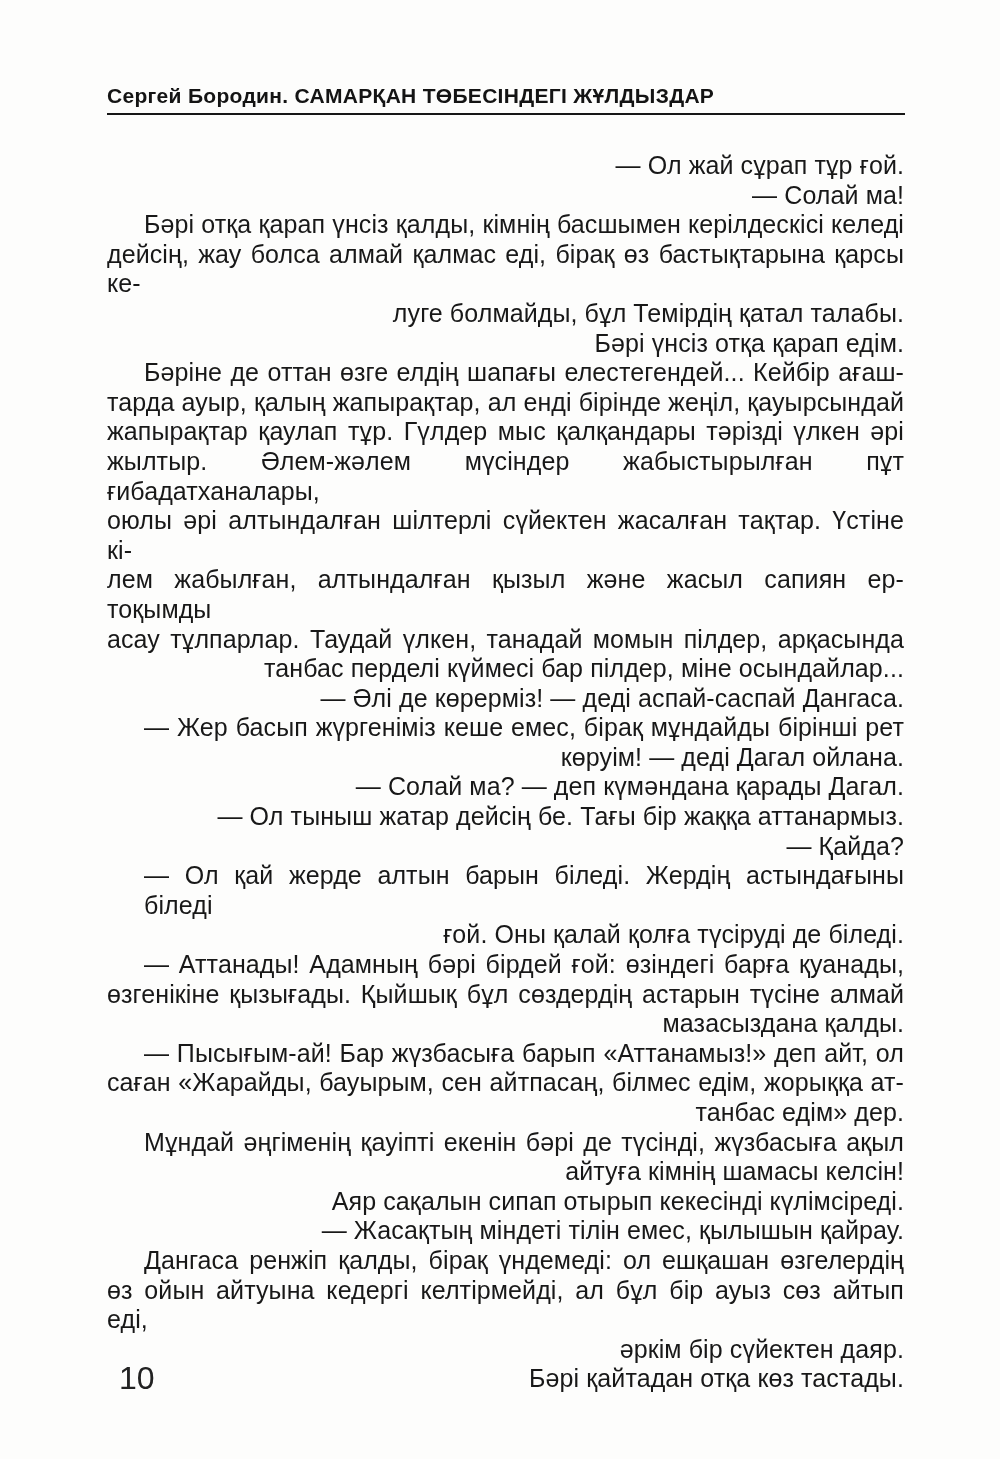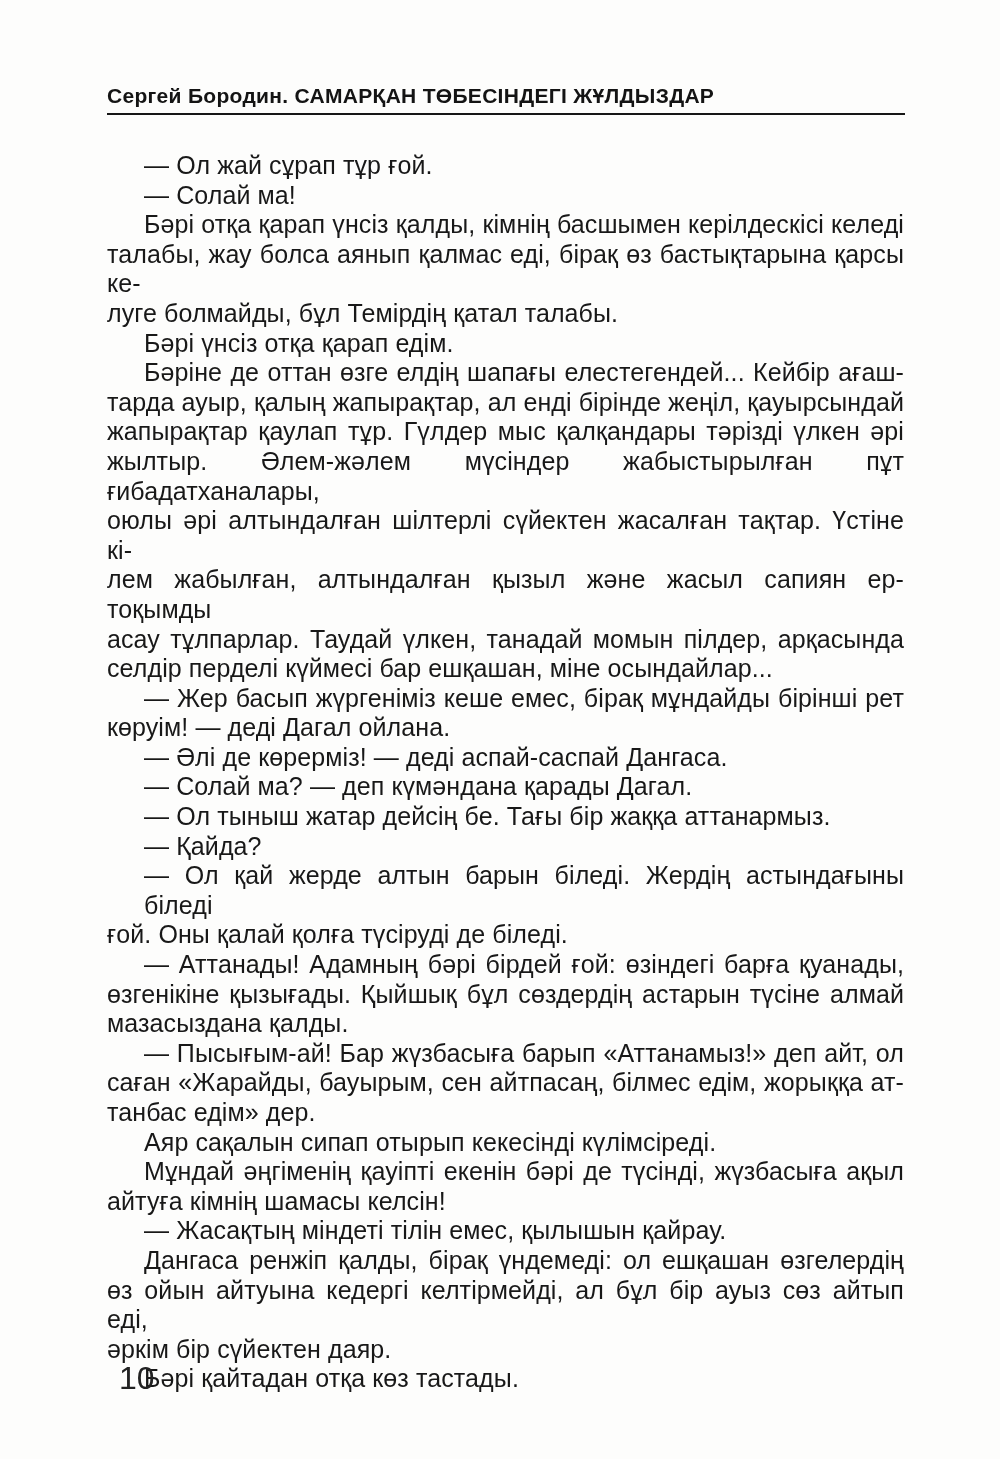--- a/index.html
+++ b/index.html
@@ -43,21 +43,21 @@
     font-size: 25px;
     line-height: 29.6px;
     letter-spacing: 0.1px;
     color: #181818;
   }
   .para {
     margin: 0;
   }
   .line {
     display: block;
-    text-align: left;
+    text-align: right;
   }
   .line.just {
     text-align: justify;
     text-align-last: justify;
   }
   .line.first {
     padding-left: 37px;
   }
   .page-number {
     position: absolute;
@@ -75,42 +75,42 @@
   <div class="header-rule"></div>
   <div class="text-column">
       <div class="para">
         <div class="line first">— Ол жай сұрап тұр ғой.</div>
       </div>
       <div class="para">
         <div class="line first">— Солай ма!</div>
       </div>
       <div class="para">
         <div class="line first just">Бәрі отқа қарап үнсіз қалды, кімнің басшымен керілдескісі келеді</div>
-        <div class="line just">талабы, жау болса аянып қалмас еді, бірақ өз бастықтарына қарсы ке-</div>
+        <div class="line just">дейсің, жау болса алмай қалмас еді, бірақ өз бастықтарына қарсы ке-</div>
         <div class="line">луге болмайды, бұл Темірдің қатал талабы.</div>
       </div>
       <div class="para">
         <div class="line first">Бәрі үнсіз отқа қарап едім.</div>
       </div>
       <div class="para">
         <div class="line first just">Бәріне де оттан өзге елдің шапағы елестегендей... Кейбір ағаш-</div>
         <div class="line just">тарда ауыр, қалың жапырақтар, ал енді бірінде жеңіл, қауырсындай</div>
         <div class="line just">жапырақтар қаулап тұр. Гүлдер мыс қалқандары тәрізді үлкен әрі</div>
         <div class="line just">жылтыр. Әлем-жәлем мүсіндер жабыстырылған пұт ғибадатханалары,</div>
         <div class="line just">оюлы әрі алтындалған шілтерлі сүйектен жасалған тақтар. Үстіне кі-</div>
         <div class="line just">лем жабылған, алтындалған қызыл және жасыл сапиян ер-тоқымды</div>
         <div class="line just">асау тұлпарлар. Таудай үлкен, танадай момын пілдер, арқасында</div>
-        <div class="line">селдір перделі күймесі бар ешқашан, міне осындайлар...</div>
+        <div class="line">танбас перделі күймесі бар пілдер, міне осындайлар...</div>
+      </div>
+      <div class="para">
+        <div class="line first">— Әлі де көрерміз! — деді аспай-саспай Дангаса.</div>
       </div>
       <div class="para">
         <div class="line first just">— Жер басып жүргеніміз кеше емес, бірақ мұндайды бірінші рет</div>
         <div class="line">көруім! — деді Дагал ойлана.</div>
-      </div>
-      <div class="para">
-        <div class="line first">— Әлі де көрерміз! — деді аспай-саспай Дангаса.</div>
       </div>
       <div class="para">
         <div class="line first">— Солай ма? — деп күмәндана қарады Дагал.</div>
       </div>
       <div class="para">
         <div class="line first">— Ол тыныш жатар дейсің бе. Тағы бір жаққа аттанармыз.</div>
       </div>
       <div class="para">
         <div class="line first">— Қайда?</div>
       </div>
@@ -122,25 +122,25 @@
         <div class="line first just">— Аттанады! Адамның бәрі бірдей ғой: өзіндегі барға қуанады,</div>
         <div class="line just">өзгенікіне қызығады. Қыйшық бұл сөздердің астарын түсіне алмай</div>
         <div class="line">мазасыздана қалды.</div>
       </div>
       <div class="para">
         <div class="line first just">— Пысығым-ай! Бар жүзбасыға барып «Аттанамыз!» деп айт, ол</div>
         <div class="line just">саған «Жарайды, бауырым, сен айтпасаң, білмес едім, жорыққа ат-</div>
         <div class="line">танбас едім» дер.</div>
       </div>
       <div class="para">
-        <div class="line first">Аяр сақалын сипап отырып кекесінді күлімсіреді.</div>
+        <div class="line first just">Мұндай әңгіменің қауіпті екенін бәрі де түсінді, жүзбасыға ақыл</div>
+        <div class="line">айтуға кімнің шамасы келсін!</div>
       </div>
       <div class="para">
-        <div class="line first just">Мұндай әңгіменің қауіпті екенін бәрі де түсінді, жүзбасыға ақыл</div>
-        <div class="line">айтуға кімнің шамасы келсін!</div>
+        <div class="line first">Аяр сақалын сипап отырып кекесінді күлімсіреді.</div>
       </div>
       <div class="para">
         <div class="line first">— Жасақтың міндеті тілін емес, қылышын қайрау.</div>
       </div>
       <div class="para">
         <div class="line first just">Дангаса ренжіп қалды, бірақ үндемеді: ол ешқашан өзгелердің</div>
         <div class="line just">өз ойын айтуына кедергі келтірмейді, ал бұл бір ауыз сөз айтып еді,</div>
         <div class="line">әркім бір сүйектен даяр.</div>
       </div>
       <div class="para">

